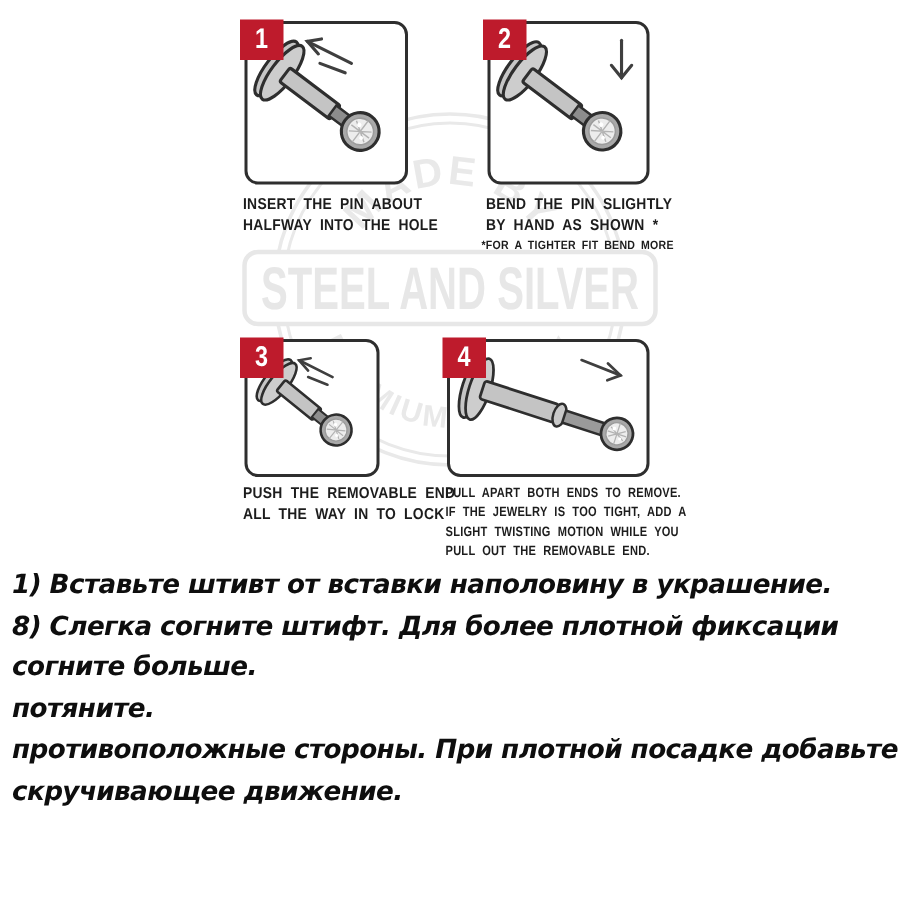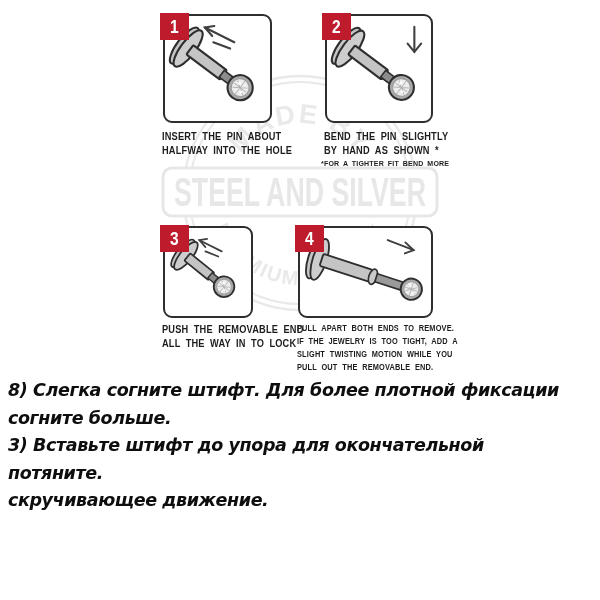--- a/index.html
+++ b/index.html
@@ -168,20 +168,21 @@
     <div class="cl">ALL THE WAY IN TO LOCK</div>
   </div>
   <div class="caption cap4">
     <div class="cl">PULL APART BOTH ENDS TO REMOVE.</div>
     <div class="cl">IF THE JEWELRY IS TOO TIGHT, ADD A</div>
     <div class="cl">SLIGHT TWISTING MOTION WHILE YOU</div>
     <div class="cl">PULL OUT THE REMOVABLE END.</div>
   </div>
 
   <div class="ru">
+    <div class="ru-line">1) Вставьте штивт от вставки наполовину в украшение.</div>
     <div class="ru-line">8) Слегка согните штифт. Для более плотной фиксации</div>
     <div class="ru-line">согните больше.</div>
-    <div class="ru-line">3) Вставьте штифт до упора для окончательной</div>
     <div class="ru-line">потяните.</div>
+    <div class="ru-line">противоположные стороны. При плотной посадке добавьте</div>
     <div class="ru-line">скручивающее движение.</div>
   </div>
 
 </div>
 
 </body></html>

